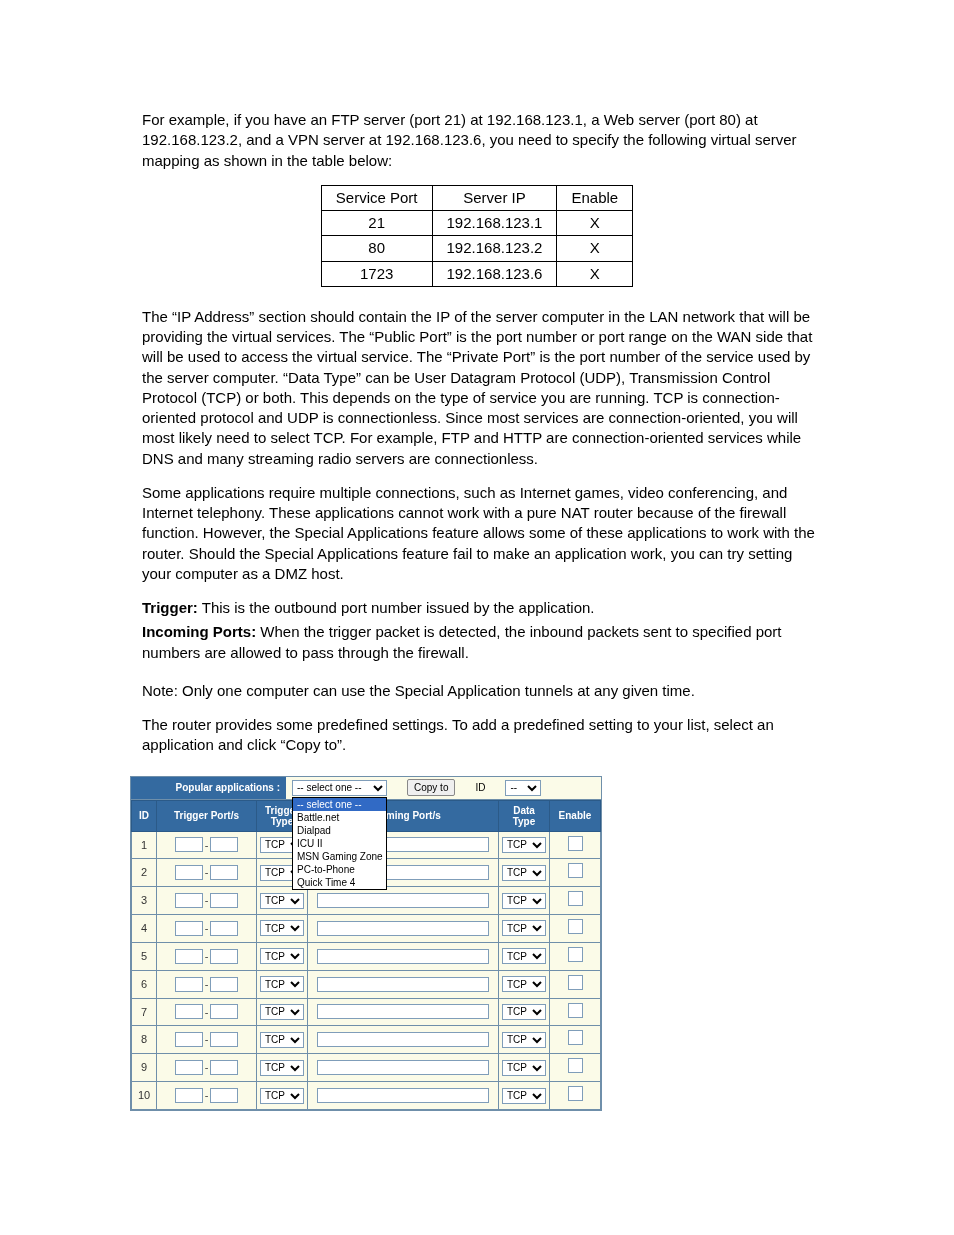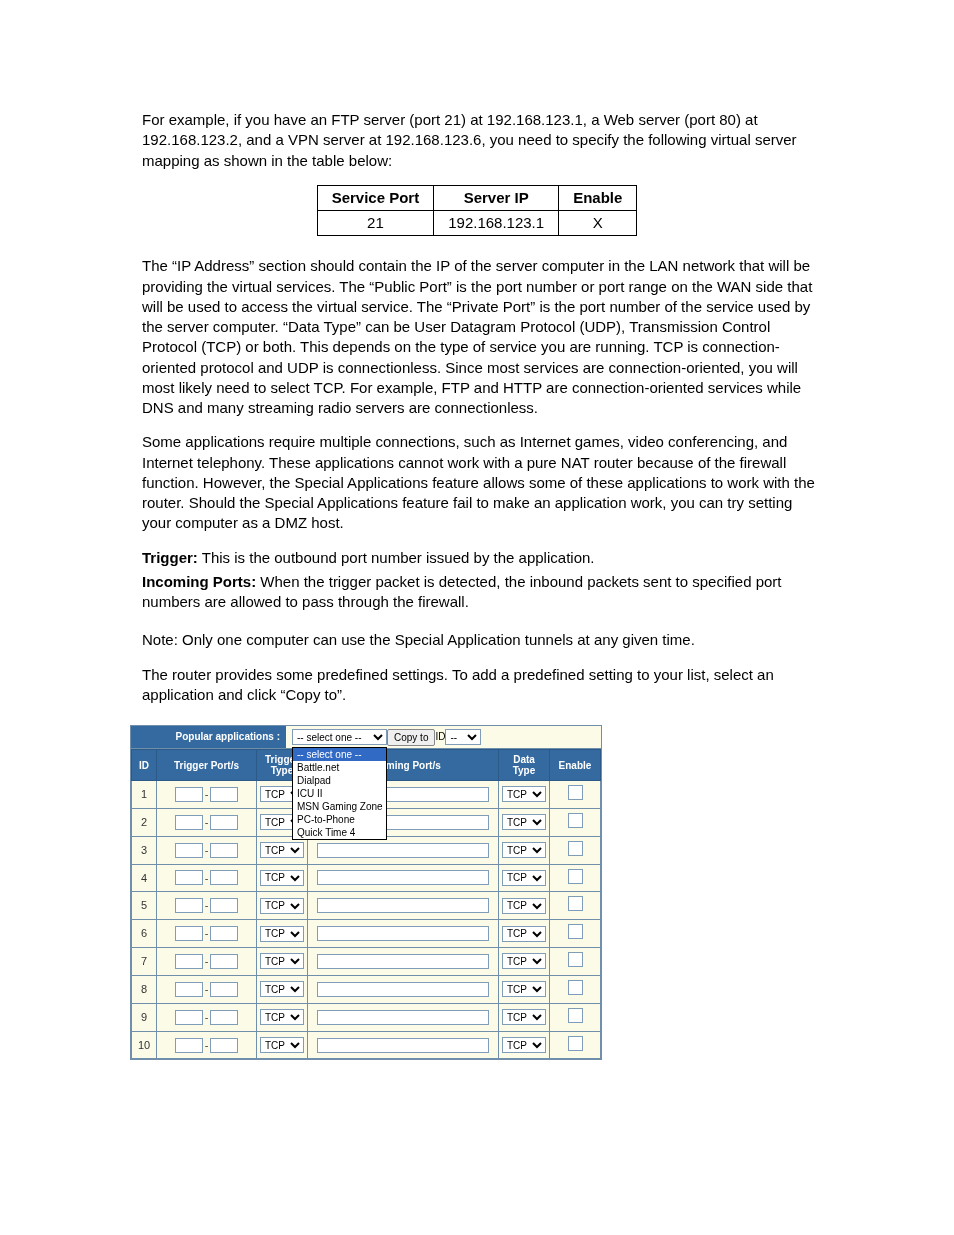--- a/index.html
+++ b/index.html
@@ -23,21 +23,21 @@
     margin: 0 auto 20px auto;
   }
   table.doc-table th,
   table.doc-table td {
     border: 1px solid #000;
     padding: 2px 14px;
     text-align: center;
     font-size: 15px;
   }
   table.doc-table th {
-    font-weight: bold;
+    font-weight: normal;
     margin-left: 13px;
   }
   h3.sec {
     font-size: 15px;
     font-weight: bold;
     margin: 22px 0 16px 0;
   }
   .defn { margin: 0 0 4px 12px; }
   
   .router-ui {
@@ -63,21 +63,21 @@
     text-align: right;
     padding: 0 6px;
     line-height: 22px;
     height: 22px;
     box-sizing: border-box;
   }
   .popbar-right {
     flex: 1;
     display: flex;
     align-items: center;
-    gap: 0;
+    gap: 20px;
     padding: 0 6px;
     position: relative;
   }
   select.sel, input.btn, input.inp {
     font-family: Tahoma, Verdana, sans-serif;
     font-size: 10px;
     box-sizing: border-box;
   }
   select.sel {
     background: #fff;
@@ -174,20 +174,30 @@
         <tr>
     <th>Service Port</th>
     <th>Server IP</th>
     <th>Enable</th>
   </tr>
   <tr>
     <td>21</td>
     <td>192.168.123.1</td>
     <td>X</td>
   </tr>
+  <tr>
+    <td>80</td>
+    <td>192.168.123.2</td>
+    <td>X</td>
+  </tr>
+  <tr>
+    <td>1723</td>
+    <td>192.168.123.6</td>
+    <td>X</td>
+  </tr>
 </tbody>
     </table>
 
 <p>The “IP Address” section should contain the IP of the server computer in the LAN network that will be providing the virtual services. The “Public Port” is the port number or port range on the WAN side that will be used to access the virtual service. The “Private Port” is the port number of the service used by the server computer. “Data Type” can be User Datagram Protocol (UDP), Transmission Control Protocol (TCP) or both. This depends on the type of service you are running. TCP is connection-oriented protocol and UDP is connectionless. Since most services are connection-oriented, you will most likely need to select TCP. For example, FTP and HTTP are connection-oriented services while DNS and many streaming radio servers are connectionless.</p>
 
 
 <p>Some applications require multiple connections, such as Internet games, video conferencing, and Internet telephony. These applications cannot work with a pure NAT router because of the firewall function. However, the Special Applications feature allows some of these applications to work with the router. Should the Special Applications feature fail to make an application work, you can try setting your computer as a DMZ host.</p>
 
 <p class="defn">
   <span class="bold">Trigger:</span><span> This is the outbound port number issued by the application.</span>

